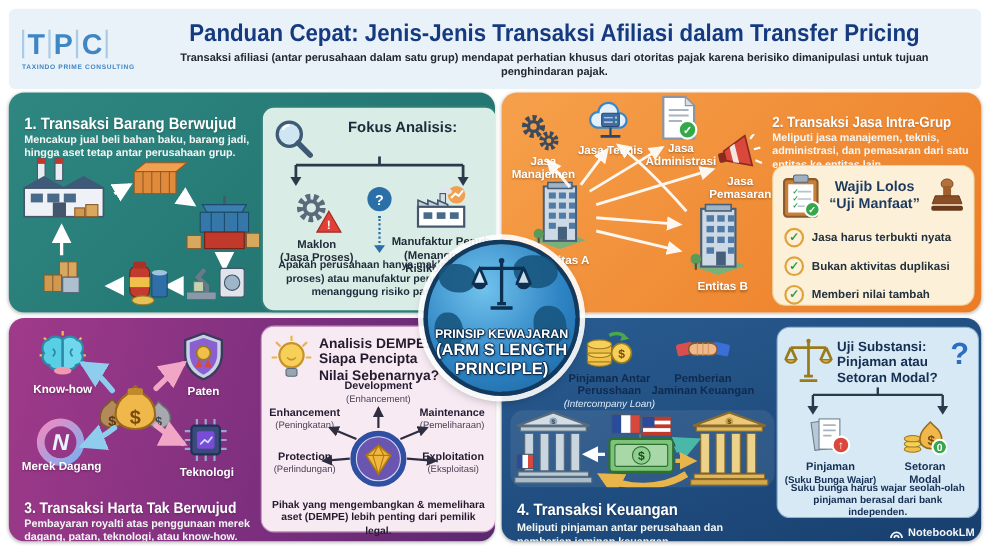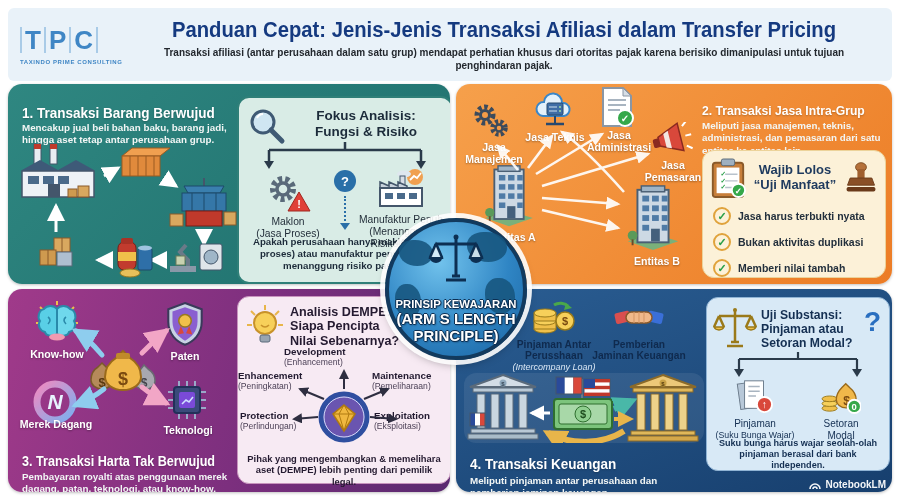--- a/index.html
+++ b/index.html
@@ -31,21 +31,21 @@
   .qdesc{position:absolute;font-size:9.8px;line-height:1.28;color:#f2f6f5;font-weight:bold;}
 
   
   .card{position:absolute;border-radius:12px;}
   .q1-card{left:229px;top:12px;width:212px;height:184px;background:#d9ece6;border:2px solid #2f7f78;}
   .q2-card{left:246px;top:66px;width:182px;height:126px;background:#fcf1d8;border:1.5px solid #ecd39a;}
   .q3-card{left:229px;top:7px;width:212px;height:186px;background:#f7eaf3;border:1.5px solid #c793bd;}
   .q4-card{left:250px;top:8px;width:182px;height:172px;background:#d8e9f6;border:1.5px solid #8fb3d4;}
 
   .card-h{position:absolute;font-weight:bold;color:#1c2b3a;text-align:center;line-height:1.15;font-size:13.5px;}
-  .opt-label{font-weight:normal;color:#1f2a36;font-size:10.3px;line-height:1.15;text-align:center;}
+  .opt-label{font-weight:bold;color:#1f2a36;font-size:10.3px;line-height:1.15;text-align:center;}
   .small-note{position:absolute;font-weight:bold;text-align:center;line-height:1.22;}
 
   .qmark-badge{position:absolute;width:22px;height:22px;border-radius:50%;background:#2a6fa8;color:#fff;
     font-weight:bold;font-size:13px;display:flex;align-items:center;justify-content:center;}
   .dotline{position:absolute;border-left:2px dotted #2a6fa8;}
   .dotline::after{content:"";position:absolute;left:-6px;bottom:-7px;border:5px solid transparent;border-top:7px solid #2a6fa8;}
 
   
   .checklist{list-style:none;margin:4px 0 0;padding:0 6px;}
   .checklist li{display:flex;align-items:center;gap:7px;padding:4px 4px;}
@@ -58,21 +58,21 @@
   .art-label{position:absolute;color:#fff;font-weight:bold;font-size:10.6px;line-height:1.12;
     text-align:center;text-shadow:0 1px 2px rgba(0,0,0,.35);}
 
   
   .q4-label{position:absolute;color:#0f2a4e;font-weight:bold;font-size:10.2px;line-height:1.1;text-align:center;}
   .q4-sub{position:absolute;color:#dce9f6;font-style:italic;font-size:9px;text-align:center;}
   .banks-panel{position:absolute;left:8px;top:84px;width:240px;height:70px;background:rgba(255,255,255,.08);
     border-radius:12px;}
 
   
-  .node{position:absolute;text-align:left;line-height:1.12;}
+  .node{position:absolute;text-align:center;line-height:1.12;}
   .node .en{font-size:9.8px;font-weight:bold;color:#221a30;}
   .node .id{font-size:8.6px;color:#4a3f55;}
 
   
   .center{left:385px;top:218px;width:134px;height:134px;border-radius:50%;z-index:20;
     background:radial-gradient(circle at 38% 30%,#71c2ec,#2f85c4 55%,#1b63a0);
     border:4px solid #123a5e;box-shadow:0 0 0 5px rgba(255,255,255,.9),0 4px 10px rgba(0,0,0,.35);}
   .land{position:absolute;background:#17567f;opacity:.9;border-radius:46% 58% 52% 60%;}
   .ctr-t{position:absolute;left:0;bottom:12px;width:100%;text-align:center;color:#fff;font-weight:bold;}
   .ctr-l1{font-size:11.3px;}
@@ -180,21 +180,20 @@
     </svg>
 
     <div class="card q1-card">
       <svg class="abs" style="left:8px;top:8px;width:40px;height:40px;" viewBox="0 0 40 40">
         <circle cx="16" cy="16" r="11" fill="#cfe6f2" stroke="#3f5a74" stroke-width="3"></circle>
         <path d="M10 12 a7 7 0 0 1 6-4" stroke="#fff" stroke-width="2" fill="none"></path>
         <line x1="24" y1="24" x2="35" y2="35" stroke="#3f5a74" stroke-width="5" stroke-linecap="round"></line>
       </svg>
       <div class="card-h" style="left:52px;top:10px;width:150px;">
         <div>Fokus Analisis:</div>
-        <div>Fungsi &amp; Risiko</div>
       </div>
       <svg class="abs" style="left:10px;top:44px;width:192px;height:28px;" viewBox="0 0 192 28">
         <path d="M96 0 V8 M20 8 H172 M20 8 V19 M172 8 V19" stroke="#2a3a4a" stroke-width="2.5" fill="none"></path>
         <polygon points="15,19 25,19 20,27" fill="#2a3a4a"></polygon>
           <polygon points="167,19 177,19 172,27" fill="#2a3a4a"></polygon>
       </svg>
       <div class="abs" style="left:6px;top:74px;width:86px;text-align:center;">
         <svg style="width:46px;height:40px;" viewBox="0 0 46 40">
           <circle cx="18" cy="17" r="10" fill="none" stroke="#5a6a7a" stroke-width="6" stroke-dasharray="4 3"></circle>
           <circle cx="18" cy="17" r="6" fill="none" stroke="#5a6a7a" stroke-width="3.5"></circle>

